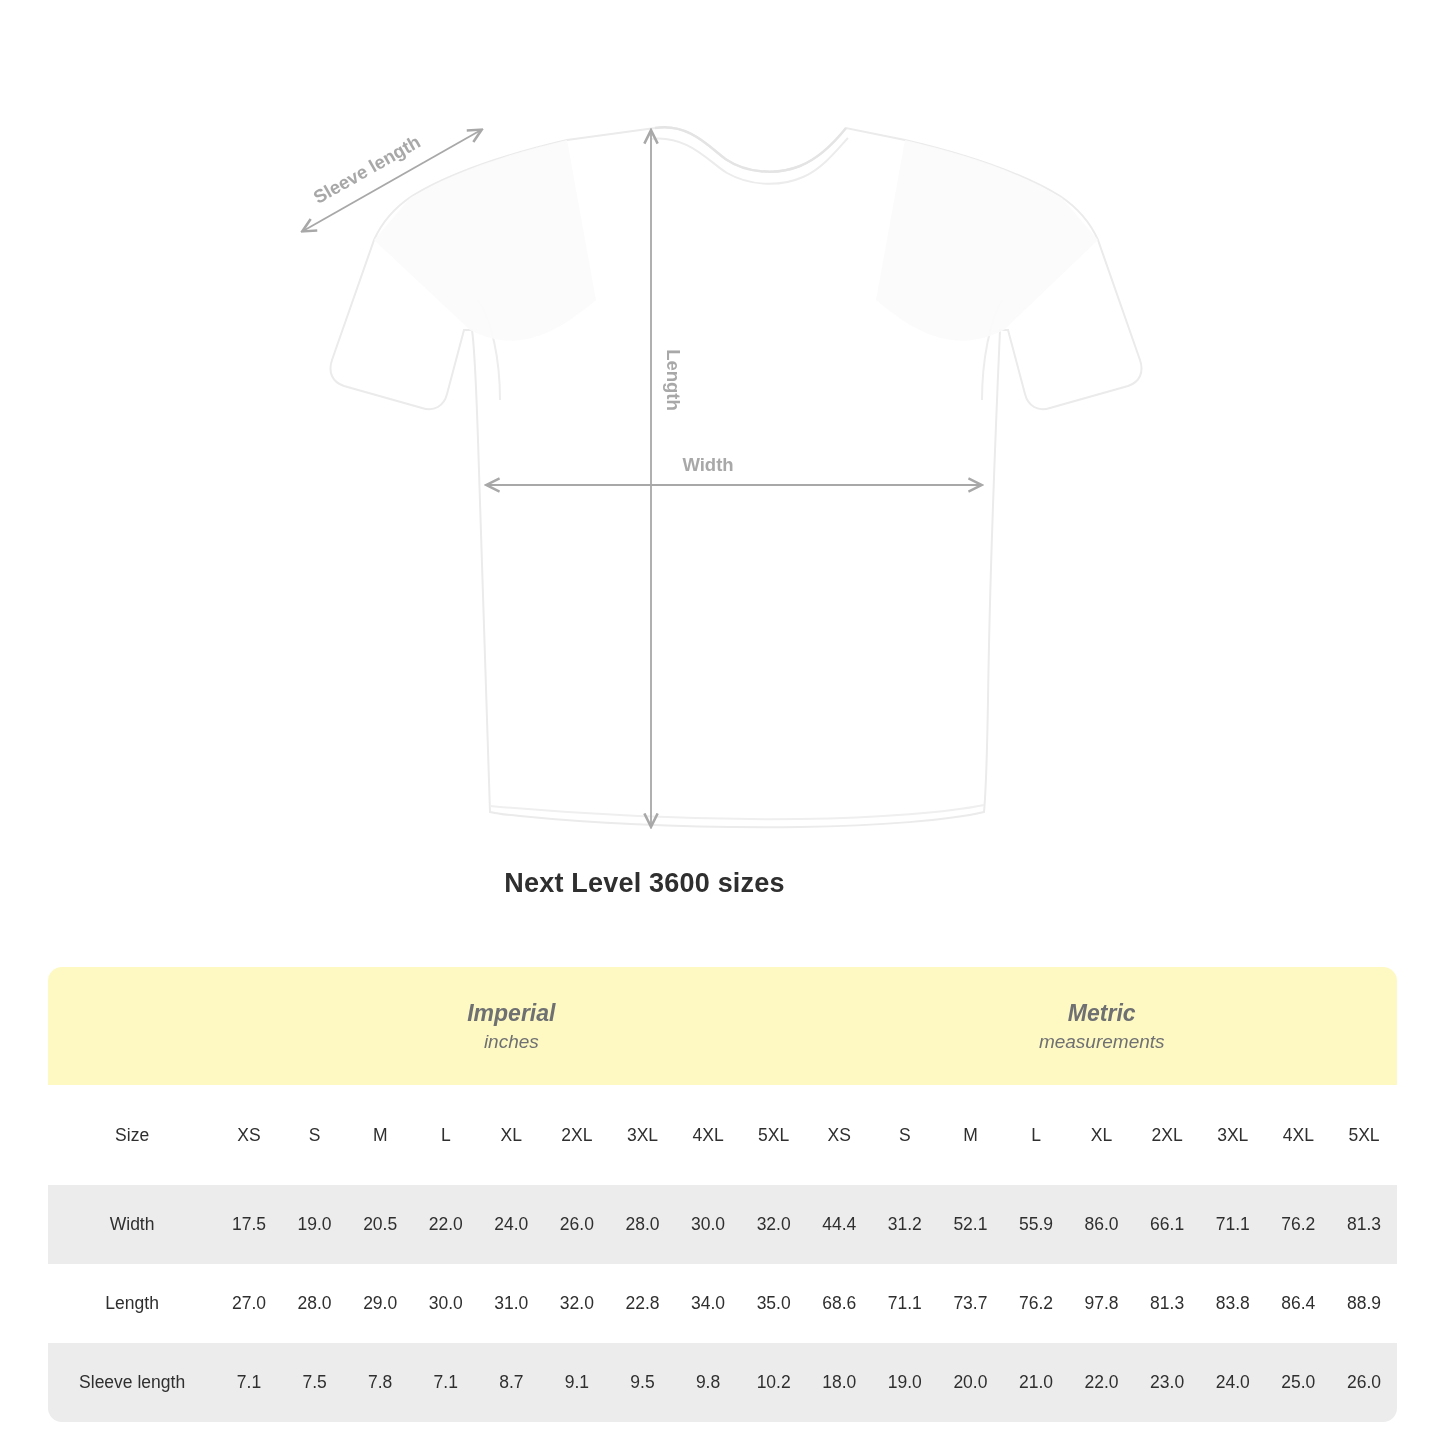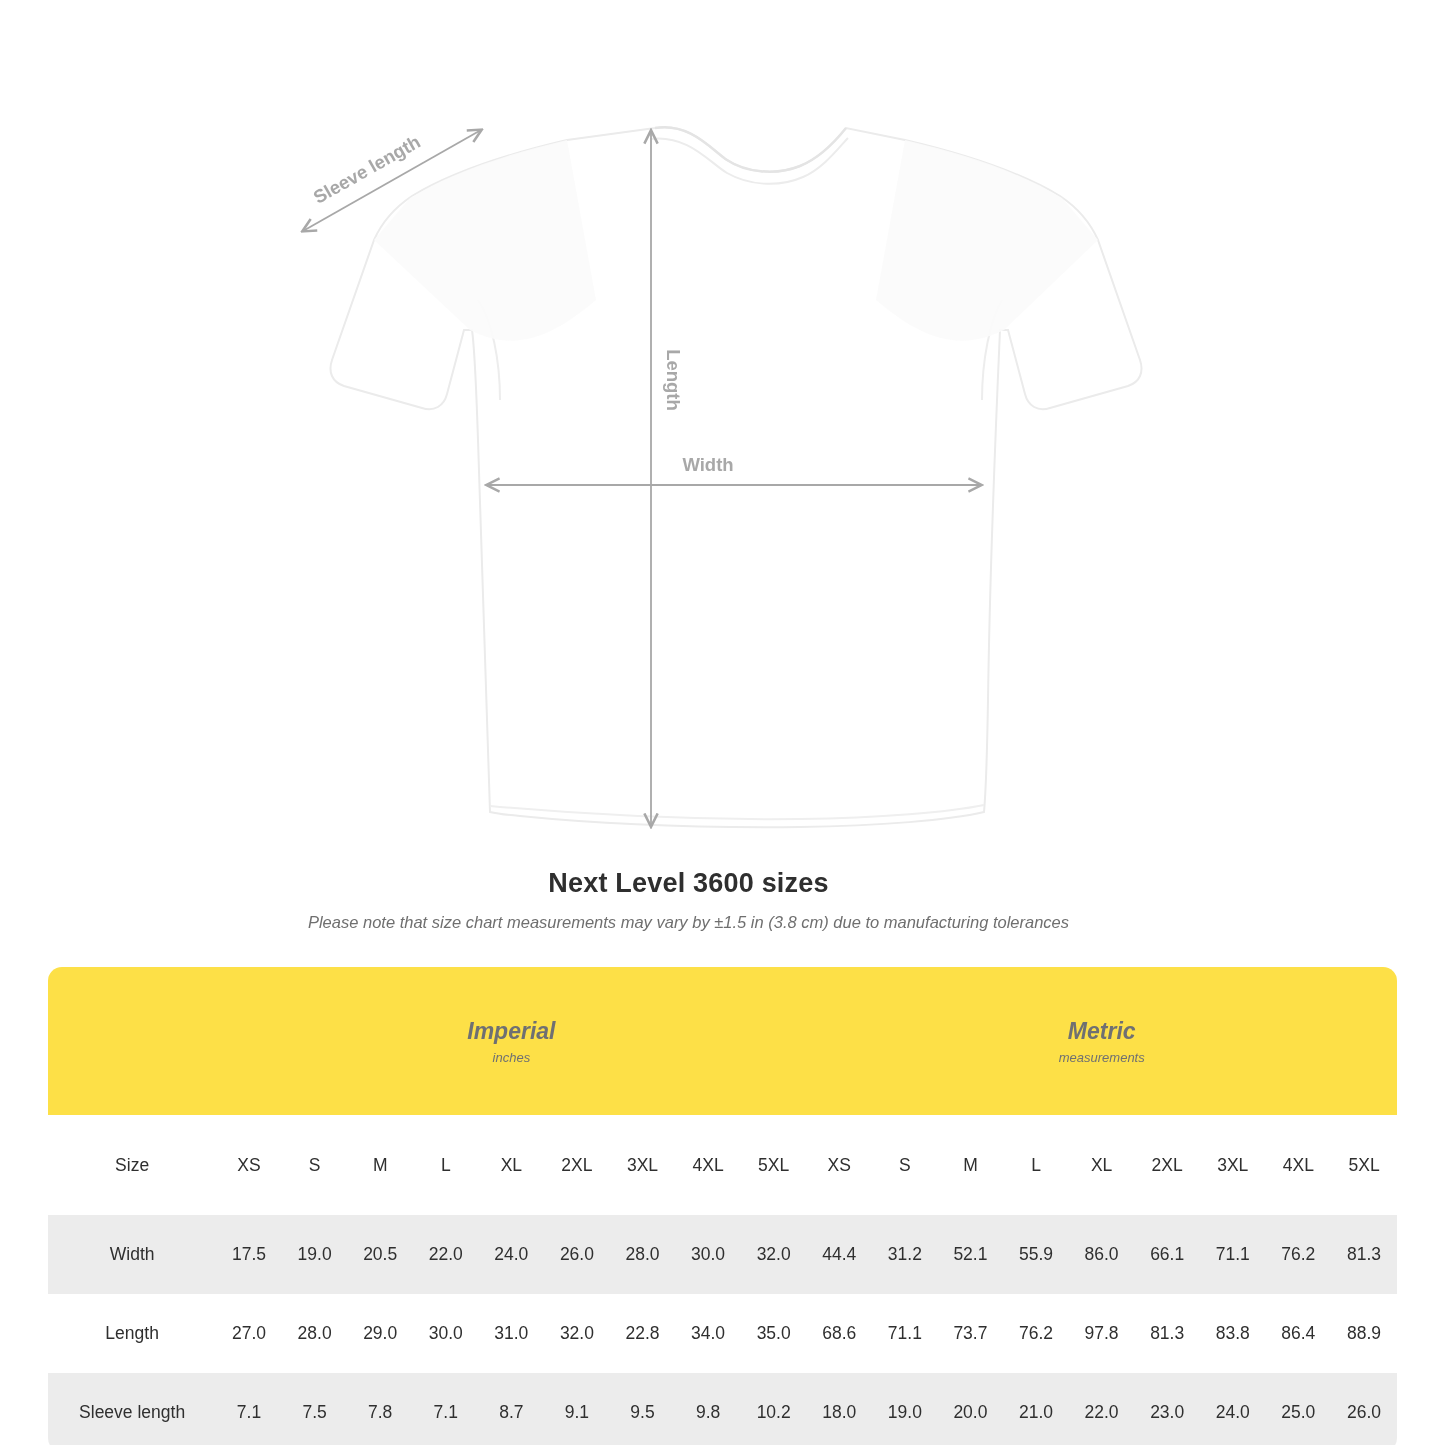--- a/index.html
+++ b/index.html
@@ -27,21 +27,20 @@
   }
   .illustration svg { display: block; }
 
   
   .title-block {
     position: absolute;
     top: 868px;
     left: 0;
     width: 1289px;
     text-align: center;
-    margin-left: 44px;
   }
   .chart-title {
     font-size: 27px;
     font-weight: bold;
     color: #2f2f2f;
     letter-spacing: 0.2px;
   }
   .chart-note {
     margin-top: 14px;
     font-size: 16.5px;
@@ -64,32 +63,32 @@
     table-layout: fixed;
   }
   table.sizes td, table.sizes th {
     padding: 0;
     text-align: center;
     vertical-align: middle;
     font-weight: normal;
   }
   
   .unit-row td {
-    height: 148px;
-    background: #fde047;
+    height: 118px;
+    background: #fef9c3;
   }
   .unit-name {
     font-size: 23px;
     font-style: italic;
     font-weight: bold;
     color: #6f7072;
     line-height: 1.25;
   }
   .unit-sub {
-    font-size: 13px;
+    font-size: 19px;
     font-style: italic;
     color: #6f7072;
     margin-top: 4px;
   }
   .sizes-row td {
     height: 100px;
     background: #ffffff;
     font-size: 17.5px;
     font-weight: bold;
     color: #2f2f2f;
@@ -180,21 +179,20 @@
 
       <g>
         <line x1="487" y1="485" x2="981" y2="485" stroke="#a8a8a8" stroke-width="1.8" marker-start="url(#arrStart)" marker-end="url(#arrEnd)"></line>
         <text x="708" y="471" fill="#a8a8a8" font-family="Liberation Sans, sans-serif" font-size="18.5" font-weight="bold" text-anchor="middle">Width</text>
       </g>
     </svg>
   </div>
 
   <div class="title-block">
     <div class="chart-title">Next Level 3600 sizes</div>
-    <div class="chart-note">Please note that size chart measurements may vary by ±1.5 in (3.8 cm) due to manufacturing tolerances</div>
   </div>
 
   <div class="table-wrap">
     <table class="sizes">
       <colgroup>
         <col class="col-label">
         <col class="col-val">
           <col class="col-val">
           <col class="col-val">
           <col class="col-val">

